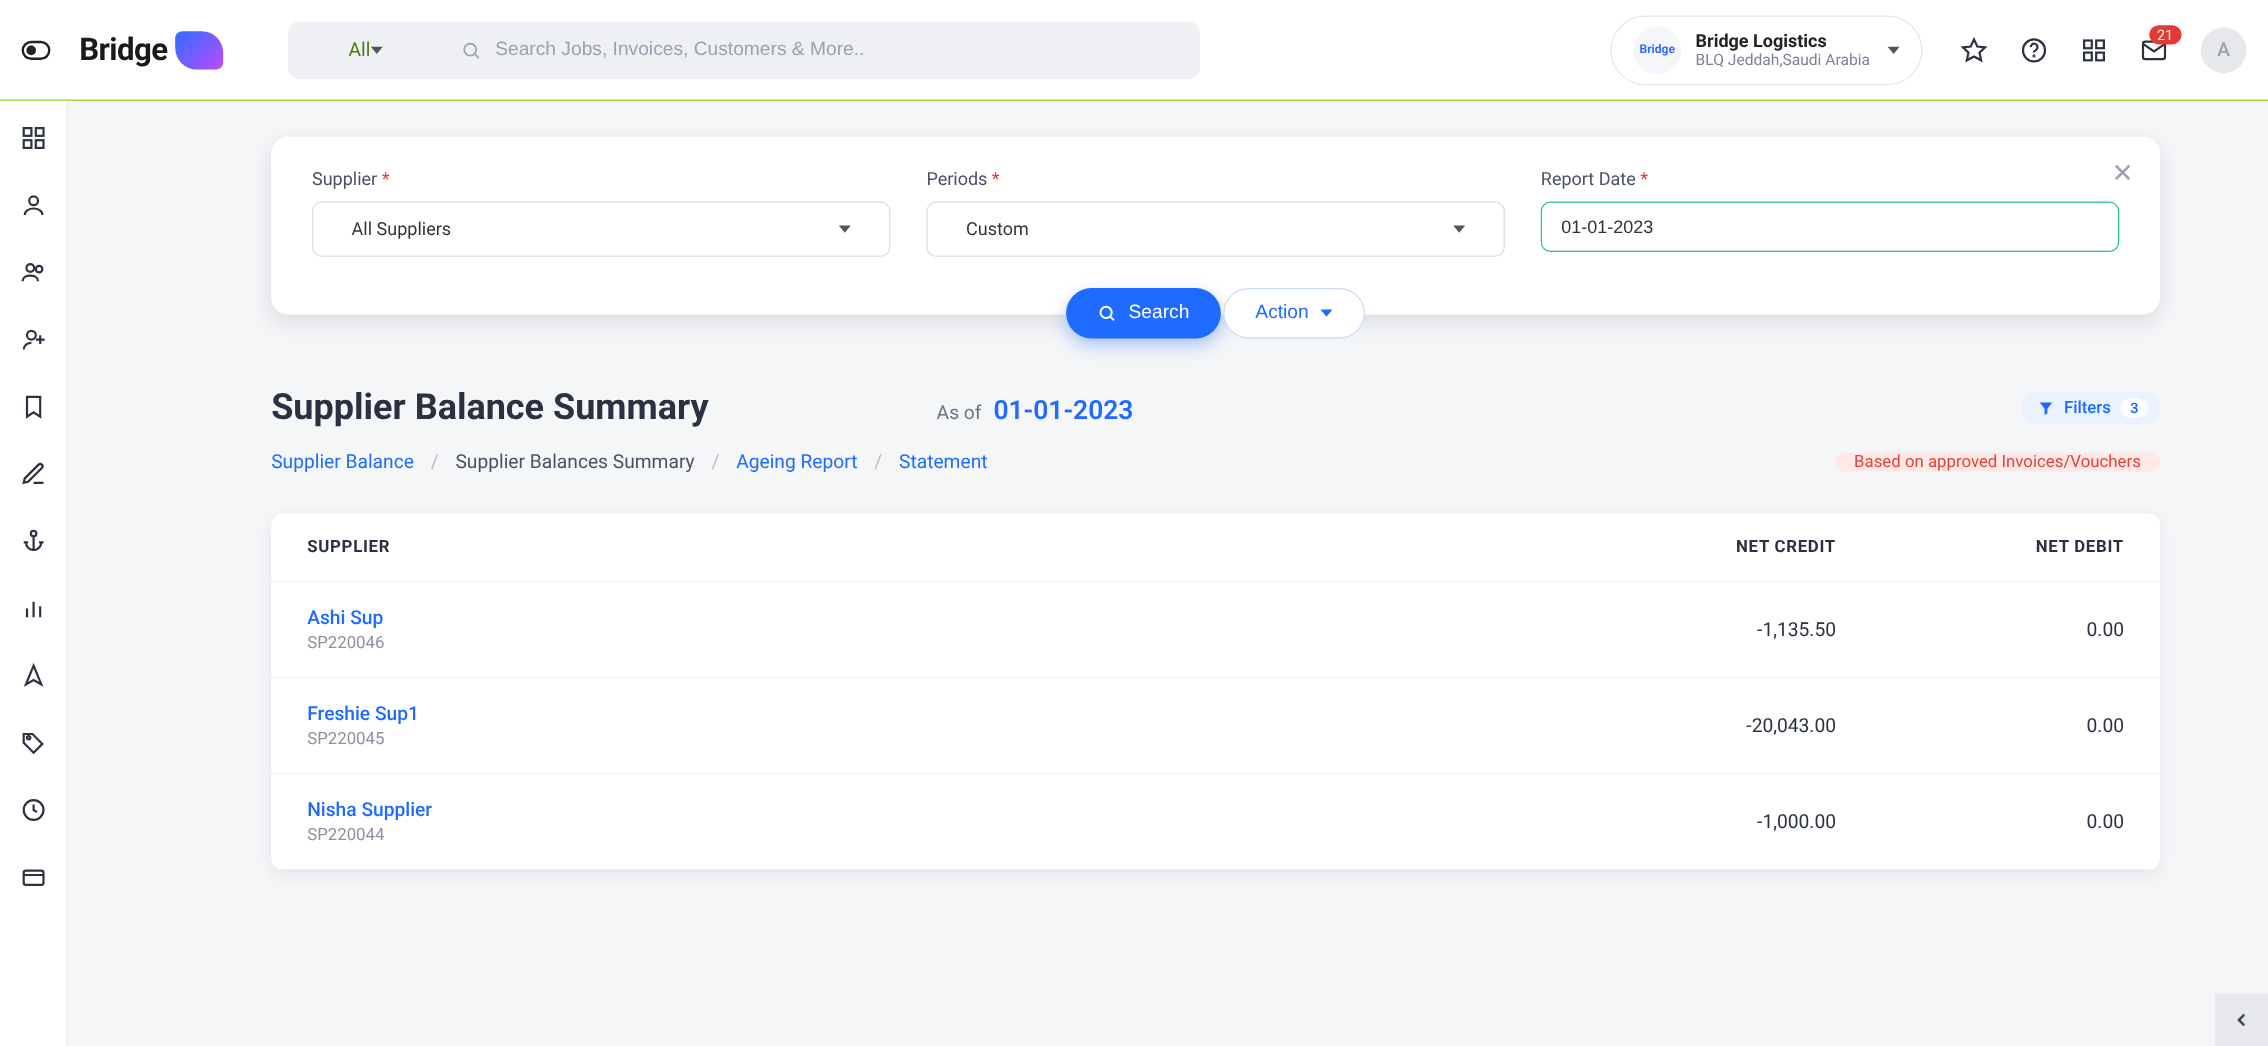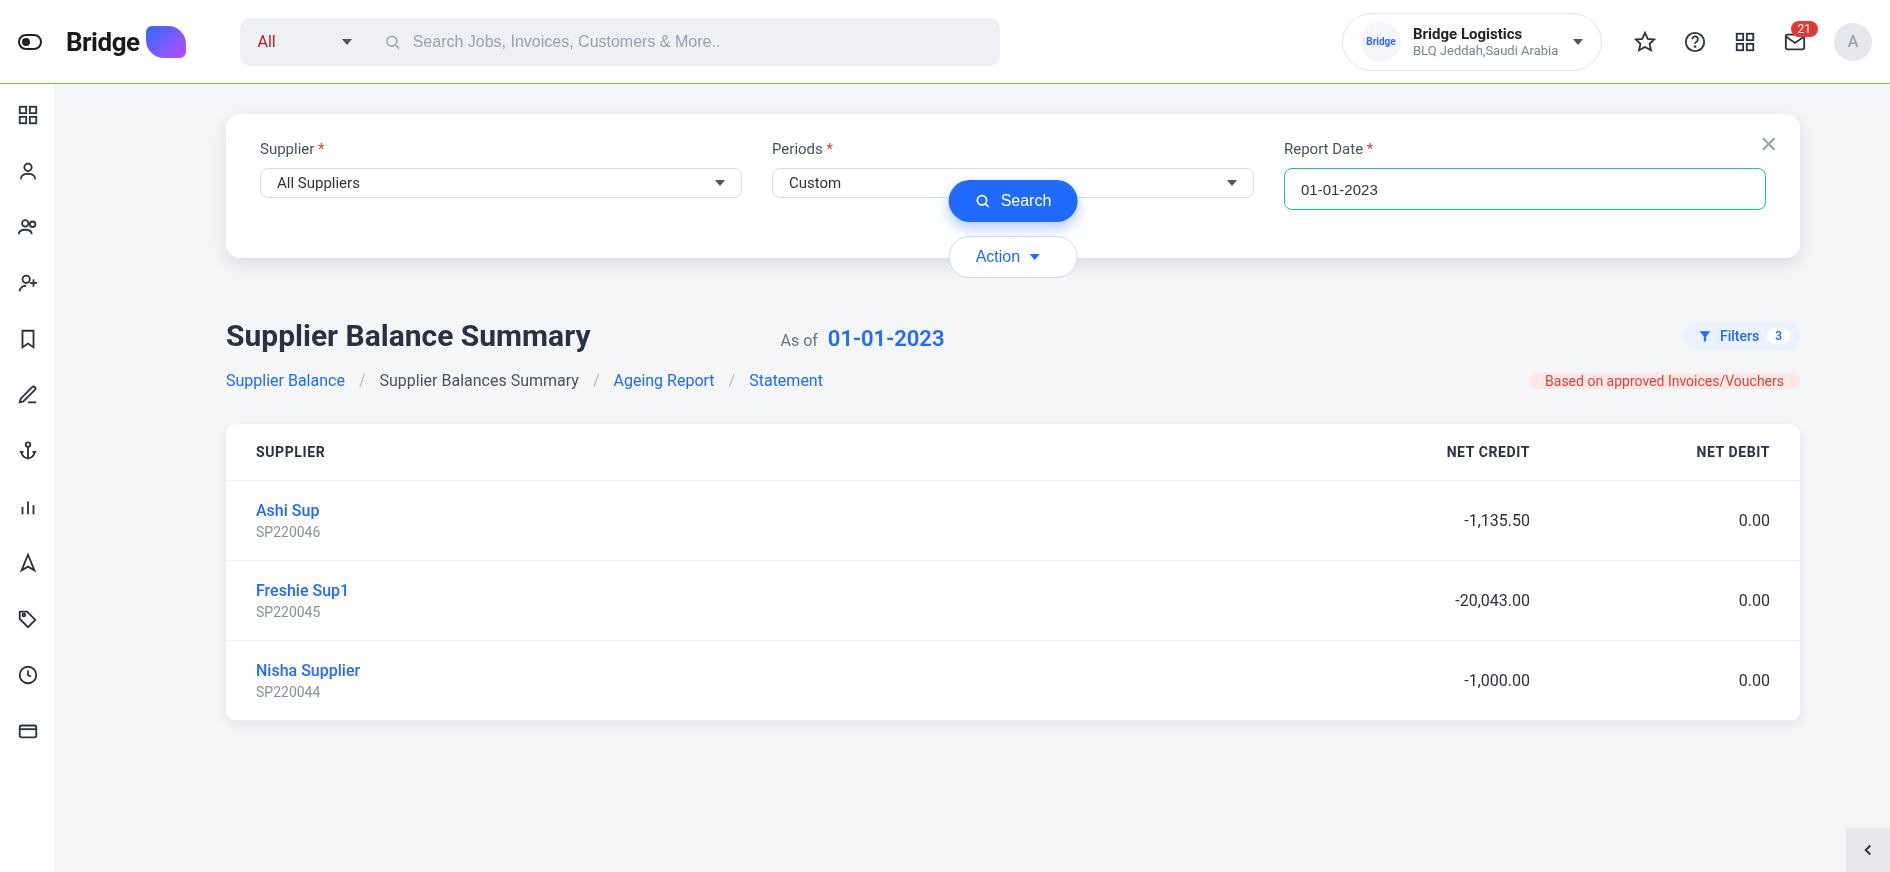--- a/index.html
+++ b/index.html
@@ -6,21 +6,21 @@
   body { font-family: -apple-system, BlinkMacSystemFont, "Segoe UI", Roboto, sans-serif; background: #f5f6f8; color: #2c3240; height: 872px; width: 1890px; overflow: hidden; }
 
   
   .header { height: 84px; background: #fff; display: flex; align-items: center; padding: 0 18px; gap: 14px; border-bottom: 1px solid #84cc16; }
   .toggle-icon { width: 24px; height: 16px; border: 2px solid #222; border-radius: 10px; position: relative; cursor: pointer; }
   .toggle-icon::after { content: ""; position: absolute; width: 8px; height: 8px; border-radius: 50%; background: #222; top: 2px; left: 2px; }
   .logo { display: flex; align-items: center; gap: 6px; margin-left: 10px; }
   .logo-text { font-size: 26px; font-weight: 700; color: #1a1a1a; letter-spacing: -0.5px; }
   .logo-mark { width: 40px; height: 32px; background: linear-gradient(135deg,#2f6bff 0%,#b94dff 100%); border-radius: 6px 18px 6px 18px; }
   .search-group { display: flex; align-items: center; background: #eef0f3; border-radius: 10px; height: 48px; margin-left: 40px; width: 760px; }
-  .search-dropdown { width: 130px; height: 100%; display: flex; align-items: center; justify-content: space-between; padding: 0 18px; font-size: 16px; color: #b91c1c; cursor: pointer; }
+  .search-dropdown { width: 130px; height: 100%; display: flex; align-items: center; justify-content: center; padding: 0 18px; font-size: 16px; color: #4d7c0f; cursor: pointer; }
   .search-input-wrap { display: flex; align-items: center; flex: 1; padding: 0 14px; gap: 12px; }
   .search-input { border: none; background: transparent; font-size: 16px; color: #333; width: 100%; outline: none; }
   .search-input::placeholder { color: #9aa2b1; }
   .spacer { flex: 1; }
   .org-pill { display: flex; align-items: center; gap: 12px; border: 1px solid #e2e5ea; border-radius: 30px; padding: 8px 18px; cursor: pointer; min-width: 260px; }
   .org-logo { width: 40px; height: 40px; border-radius: 50%; background: #f4f6f9; display: flex; align-items: center; justify-content: center; font-size: 10px; font-weight: 700; color: #2f6bff; }
   .org-info { flex: 1; }
   .org-name { font-size: 15px; font-weight: 700; color: #222; }
   .org-loc { font-size: 13px; color: #7b8394; }
   .hdr-icons { display: flex; align-items: center; gap: 28px; margin-left: 18px; }
@@ -35,23 +35,23 @@
   .main { flex: 1; overflow-y: auto; padding: 30px 90px 30px 170px; position: relative; }
   .side-toggle { position: fixed; right: 0; bottom: 0; width: 44px; height: 44px; background: #e6e8ec; display: flex; align-items: center; justify-content: center; cursor: pointer; }
 
   
   .filter-card { background: #fff; border-radius: 14px; padding: 26px 34px 48px; position: relative; box-shadow: 0 6px 18px rgba(30,40,60,0.12); }
   .close-x { position: absolute; top: 18px; right: 22px; font-size: 22px; color: #9aa2b1; cursor: pointer; }
   .filter-row { display: flex; gap: 30px; }
   .field { flex: 1; }
   .field-label { font-size: 15px; color: #4a5162; margin-bottom: 10px; display: block; }
   .req { color: #e53935; }
-  .select { border: 1px solid #d9dde4; border-radius: 8px; height: 30px; display: flex; align-items: center; justify-content: space-between; padding: 0 16px; font-size: 15px; color: #333; cursor: pointer; }
+  .select { border: 1px solid #d9dde4; border-radius: 8px; height: 46px; display: flex; align-items: center; justify-content: space-between; padding: 0 32px; font-size: 15px; color: #333; cursor: pointer; }
   .date-input { border: 1px solid #21c38a; border-radius: 8px; height: 42px; padding: 0 16px; font-size: 15px; color: #333; width: 100%; outline: none; }
-  .btn-row { position: absolute; left: 50%; transform: translateX(-50%); bottom: -20px; display: flex; gap: 14px; flex-direction: column; }
+  .btn-row { position: absolute; left: 50%; transform: translateX(-50%); bottom: -20px; display: flex; gap: 2px; }
   .btn { height: 42px; border-radius: 30px; padding: 0 26px; font-size: 16px; font-weight: 500; display: inline-flex; align-items: center; gap: 10px; cursor: pointer; border: none; }
   .btn-primary { background: #1f6bff; color: #fff; box-shadow: 0 6px 14px rgba(31,107,255,0.35); }
   .btn-outline { background: #fff; color: #1f6bff; border: 1px solid #cbd9ff; }
 
   
   .title-row { display: flex; align-items: center; justify-content: space-between; margin-top: 60px; }
   .title-left { display: flex; align-items: baseline; flex-wrap: wrap; column-gap: 30px; row-gap: 10px; }
   .page-title { font-size: 30px; font-weight: 700; color: #2a3142; }
   .asof-wrap { margin-left: 160px; }
   .asof-label { font-size: 16px; color: #6b7284; margin-right: 6px; }

